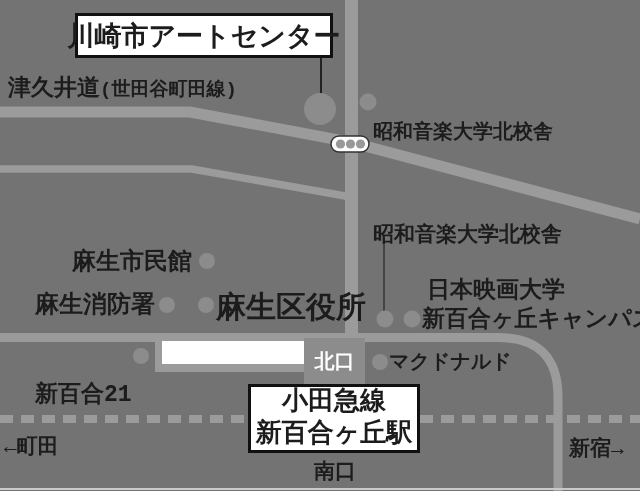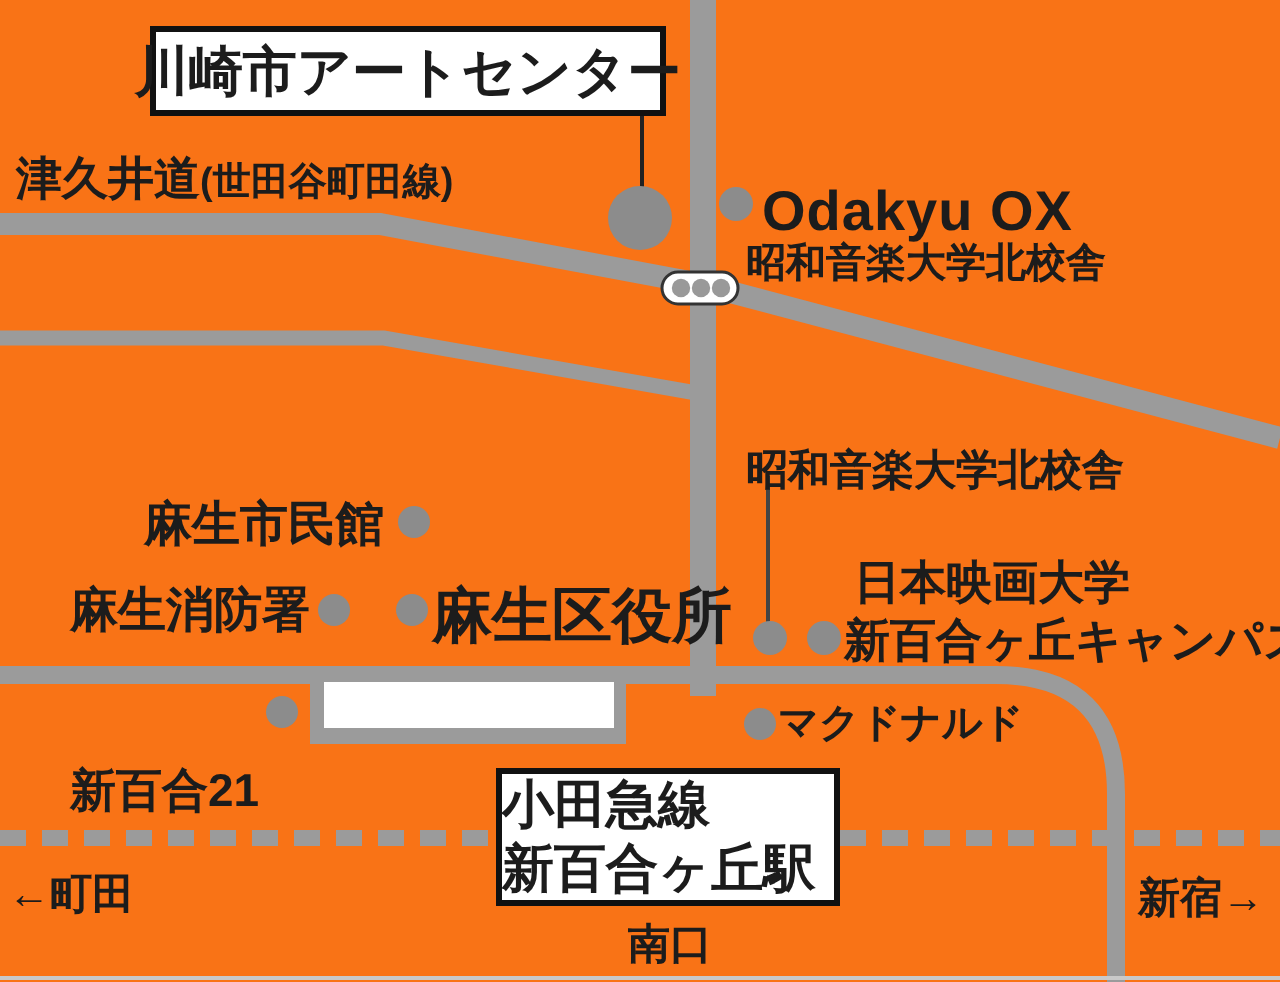--- a/index.html
+++ b/index.html
@@ -1,18 +1,18 @@
 <!DOCTYPE html>
 <html><head>
 <meta charset="utf-8">
 <style>
   html,body{margin:0;padding:0;background:#fff;}
   .map{
-    position:relative;width:640px;height:491px;background:#f97316;
-    font-family:Liberation Sans, sans-serif;
+    position:relative;width:640px;height:491px;background:#737373;
+    font-family:Liberation Mono, monospace;
     color:#1c1c1c;overflow:hidden;
   }
   .map svg{position:absolute;left:0;top:0;z-index:1;}
   .lbl{position:absolute;z-index:7;white-space:nowrap;font-weight:bold;line-height:1.15;}
   .road-stroke{stroke:#9b9b9b;fill:none;}
   .road-fill{fill:#9b9b9b;}
   .marker{fill:#8c8c8c;}
   .title-box{
     position:absolute;left:75px;top:13px;width:252px;height:39px;
     background:#fff;border:3px solid #111;z-index:8;
@@ -33,21 +33,21 @@
   .mcd{left:389px;top:351px;font-size:20px;}
   .north-exit{
     position:absolute;left:304px;top:338px;width:61px;height:46px;
     background:#8c8c8c;color:#fff;z-index:5;
     display:flex;align-items:center;justify-content:center;
     font-size:20px;font-weight:bold;
   }
   .station-box{
     position:absolute;left:248px;top:384px;width:166px;height:63px;
     background:#fff;border:3px solid #111;z-index:6;
-    display:flex;flex-direction:column;align-items:flex-start;justify-content:center;
+    display:flex;flex-direction:column;align-items:center;justify-content:center;
     font-size:26px;font-weight:bold;line-height:1.22;text-align:center;
   }
   .south-exit{left:314px;top:461px;font-size:21px;}
   .dir-west{left:4px;top:436px;font-size:21px;}
   .dir-east{left:569px;top:438px;font-size:21px;}
 </style>
 </head>
 <body>
 
 <div class="map">
@@ -90,31 +90,33 @@
   </svg>
 
   <div class="title-box">
     <span>川崎市アートセンター</span>
   </div>
 
   <div class="lbl tsukui">
     <span>津久井道</span><span class="sub">(世田谷町田線)</span>
   </div>
 
-  <div class="lbl odakyu">Odakyu OX</div>
   <div class="lbl entrance">昭和音楽大学北校舎</div>
   <div class="lbl showa">昭和音楽大学北校舎</div>
   <div class="lbl fire">麻生消防署</div>
   <div class="lbl civic">麻生市民館</div>
   <div class="lbl ward">麻生区役所</div>
   <div class="lbl shinyuri21">新百合21</div>
   <div class="lbl film1">日本映画大学</div>
   <div class="lbl film2">新百合ヶ丘キャンパス</div>
   <div class="lbl mcd">マクドナルド</div>
 
+  <div class="north-exit">
+    <span>北口</span>
+  </div>
 
   <div class="station-box">
     <span>小田急線</span>
     <span>新百合ヶ丘駅</span>
   </div>
 
   <div class="lbl south-exit">南口</div>
   <div class="lbl dir-west">←町田</div>
   <div class="lbl dir-east">新宿→</div>
 

